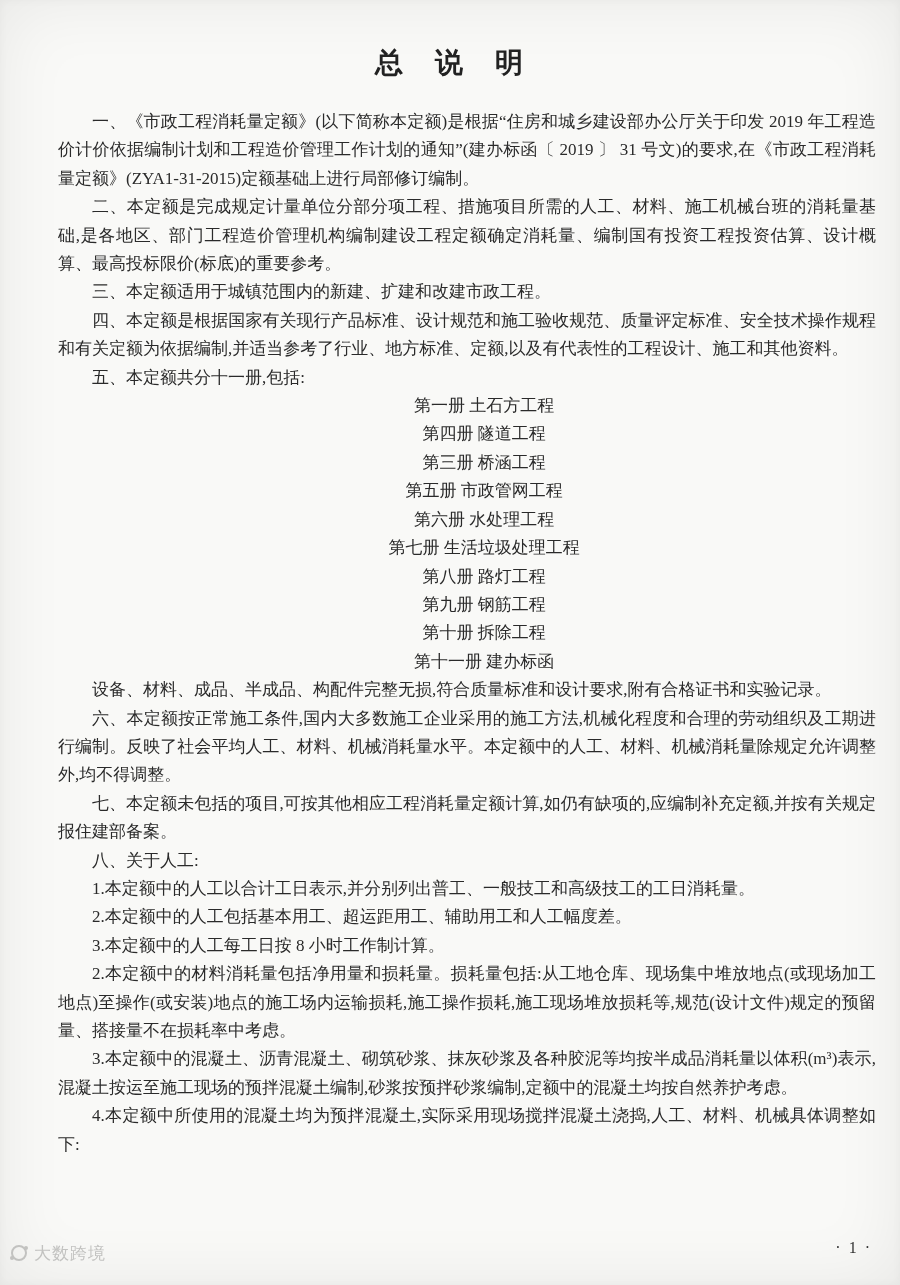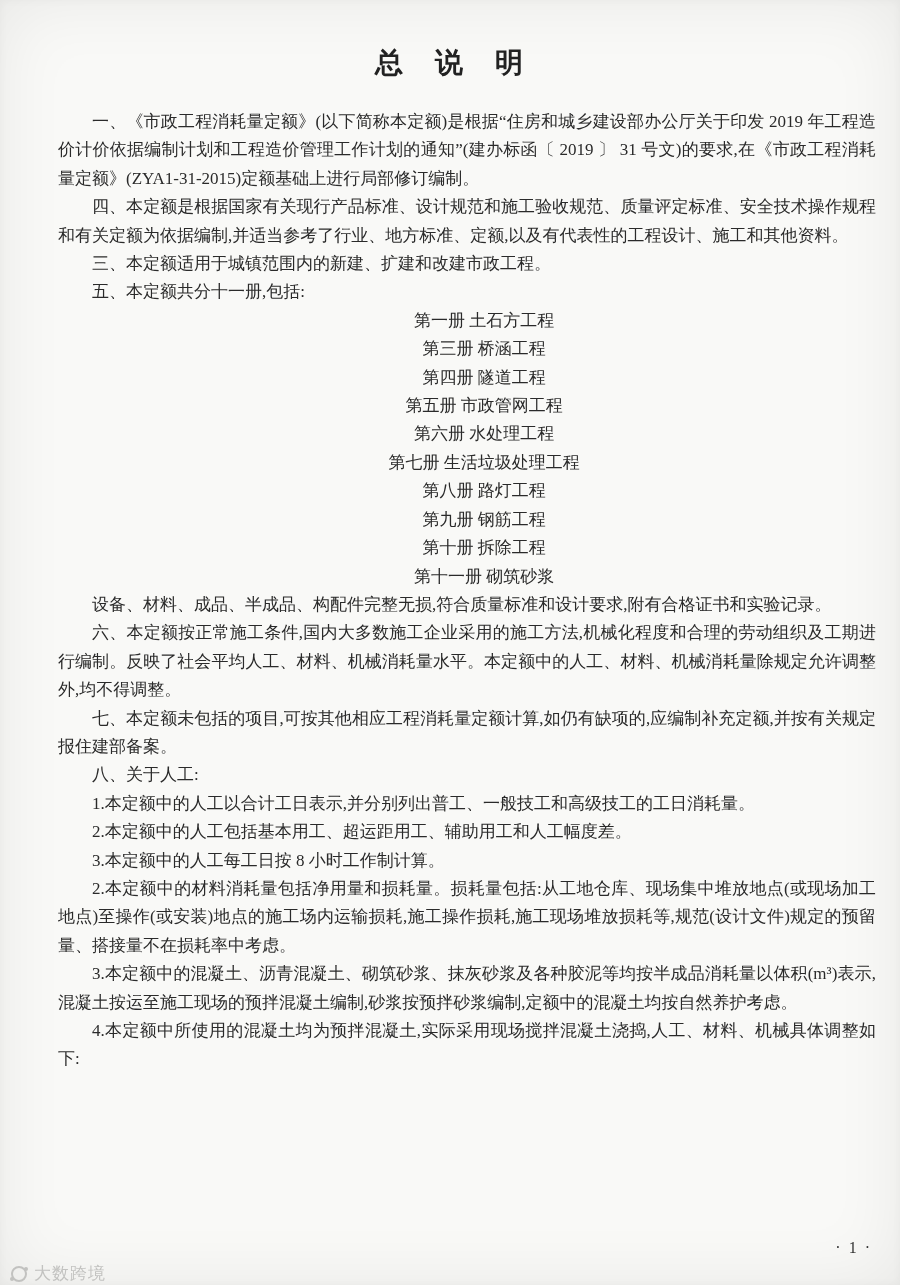--- a/index.html
+++ b/index.html
@@ -47,23 +47,23 @@
   .footer {
     position: absolute;
     left: 0;
     right: 0;
     bottom: 0;
     height: 50px;
   }
   .watermark {
     position: absolute;
     left: 8px;
-    bottom: 0;
+    bottom: 20px;
     display: flex;
-    align-items: flex-end;
+    align-items: flex-start;
     gap: 4px;
     color: #c2c2c0;
     font-size: 17px;
     font-family: "Liberation Sans", sans-serif;
     letter-spacing: 1px;
   }
   .wm-icon {
     display: inline-flex;
     align-items: center;
   }
@@ -78,33 +78,34 @@
 </style>
 </head>
 <body>
 
 <div class="page">
 
   <h1 class="title">总　说　明</h1>
 
   <div class="content" id="content">
       <p class="block para">一、《市政工程消耗量定额》(以下简称本定额)是根据“住房和城乡建设部办公厅关于印发 2019 年工程造价计价依据编制计划和工程造价管理工作计划的通知”(建办标函〔 2019 〕 31 号文)的要求,在《市政工程消耗量定额》(ZYA1-31-2015)定额基础上进行局部修订编制。</p>
+      <p class="block para">二、本定额是完成规定计量单位分部分项工程、措施项目所需的人工、材料、施工机械台班的消耗量基础,是各地区、部门工程造价管理机构编制建设工程定额确定消耗量、编制国有投资工程投资估算、设计概算、最高投标限价(标底)的重要参考。</p>
+      <p class="block para">三、本定额适用于城镇范围内的新建、扩建和改建市政工程。</p>
       <p class="block para">四、本定额是根据国家有关现行产品标准、设计规范和施工验收规范、质量评定标准、安全技术操作规程和有关定额为依据编制,并适当参考了行业、地方标准、定额,以及有代表性的工程设计、施工和其他资料。</p>
-      <p class="block para">三、本定额适用于城镇范围内的新建、扩建和改建市政工程。</p>
       <p class="block para">五、本定额共分十一册,包括:</p>
       <p class="block book">第一册 土石方工程</p>
+      <p class="block book">第四册 隧道工程</p>
       <p class="block book">第三册 桥涵工程</p>
-      <p class="block book">第四册 隧道工程</p>
       <p class="block book">第五册 市政管网工程</p>
       <p class="block book">第六册 水处理工程</p>
       <p class="block book">第七册 生活垃圾处理工程</p>
       <p class="block book">第八册 路灯工程</p>
       <p class="block book">第九册 钢筋工程</p>
       <p class="block book">第十册 拆除工程</p>
-      <p class="block book">第十一册 砌筑砂浆</p>
+      <p class="block book">第十一册 建办标函</p>
       <p class="block para">设备、材料、成品、半成品、构配件完整无损,符合质量标准和设计要求,附有合格证书和实验记录。</p>
       <p class="block para">六、本定额按正常施工条件,国内大多数施工企业采用的施工方法,机械化程度和合理的劳动组织及工期进行编制。反映了社会平均人工、材料、机械消耗量水平。本定额中的人工、材料、机械消耗量除规定允许调整外,均不得调整。</p>
       <p class="block para">七、本定额未包括的项目,可按其他相应工程消耗量定额计算,如仍有缺项的,应编制补充定额,并按有关规定报住建部备案。</p>
       <p class="block para">八、关于人工:</p>
       <p class="block para">1.本定额中的人工以合计工日表示,并分别列出普工、一般技工和高级技工的工日消耗量。</p>
       <p class="block para">2.本定额中的人工包括基本用工、超运距用工、辅助用工和人工幅度差。</p>
       <p class="block para">3.本定额中的人工每工日按 8 小时工作制计算。</p>
       <p class="block para">2.本定额中的材料消耗量包括净用量和损耗量。损耗量包括:从工地仓库、现场集中堆放地点(或现场加工地点)至操作(或安装)地点的施工场内运输损耗,施工操作损耗,施工现场堆放损耗等,规范(设计文件)规定的预留量、搭接量不在损耗率中考虑。</p>
       <p class="block para">3.本定额中的混凝土、沥青混凝土、砌筑砂浆、抹灰砂浆及各种胶泥等均按半成品消耗量以体积(m³)表示,混凝土按运至施工现场的预拌混凝土编制,砂浆按预拌砂浆编制,定额中的混凝土均按自然养护考虑。</p>
       <p class="block para">4.本定额中所使用的混凝土均为预拌混凝土,实际采用现场搅拌混凝土浇捣,人工、材料、机械具体调整如下:</p>

